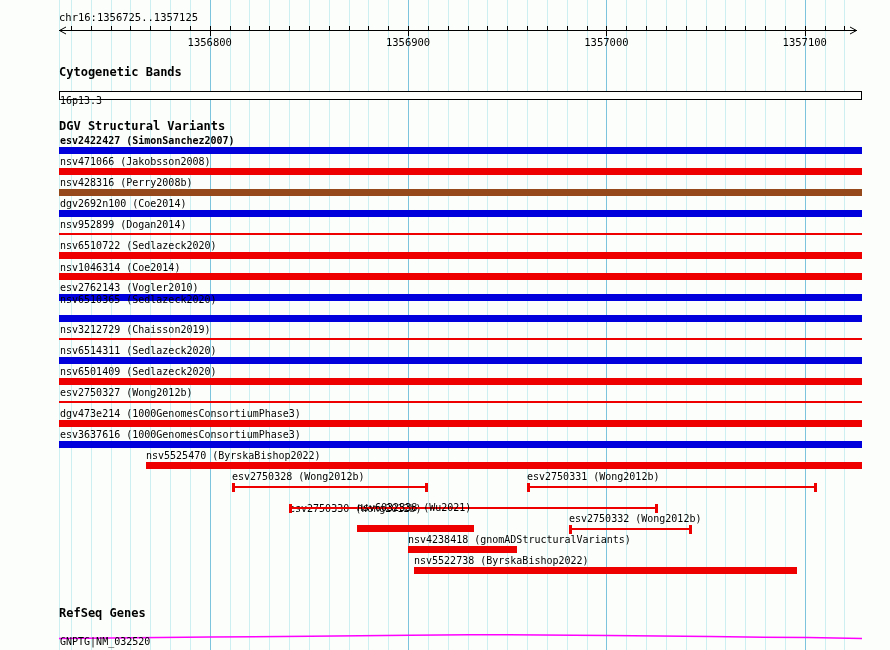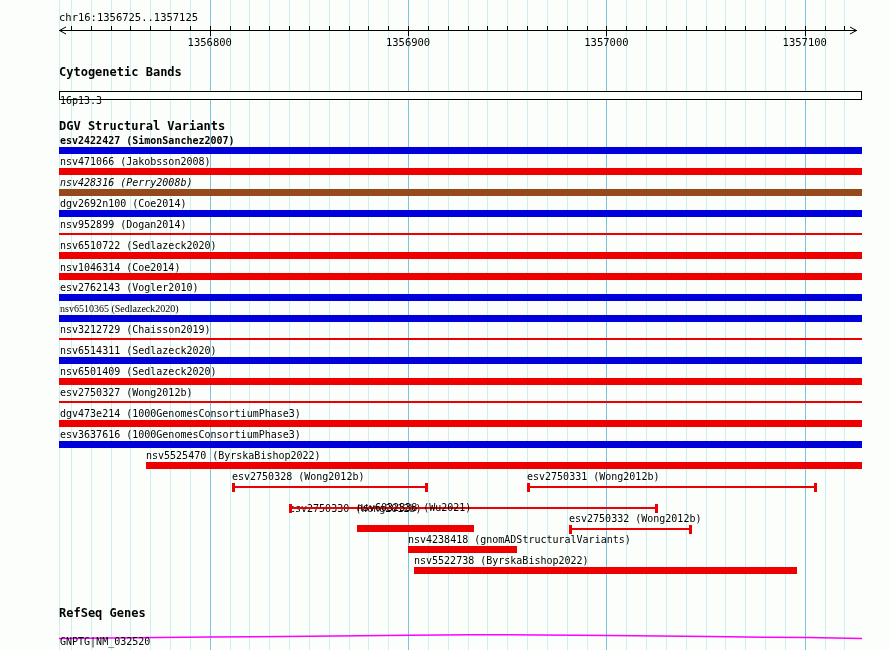--- a/index.html
+++ b/index.html
@@ -126,33 +126,33 @@
   <div class="abs section-title" style="left:59px;top:66px;">Cytogenetic Bands</div>
   <div class="abs small-label" style="left:60px;top:79px;">16p13.3</div>
 
   <div class="abs section-title" style="left:59px;top:120px;">DGV Structural Variants</div>
 
   <div id="tracks">
       <div class="vlabel" style="left: 60px; top: 135px; font-weight: bold;">esv2422427 (SimonSanchez2007)</div>
       <div class="vbar" style="left: 59.0167px; top: 147px; width: 802.983px; height: 7px; background: rgb(0, 0, 221);"></div>
       <div class="vlabel" style="left: 60px; top: 156px;">nsv471066 (Jakobsson2008)</div>
       <div class="vbar" style="left: 59.0167px; top: 168px; width: 802.983px; height: 7px; background: rgb(238, 0, 0);"></div>
-      <div class="vlabel" style="left: 60px; top: 177px; font-style: italic;">nsv428316 (Perry2008b)</div>
+      <div class="vlabel" style="left: 60px; top: 177px;">nsv428316 (Perry2008b)</div>
       <div class="vbar" style="left: 59.0167px; top: 189px; width: 802.983px; height: 7px; background: rgb(150, 74, 28);"></div>
       <div class="vlabel" style="left: 60px; top: 198px;">dgv2692n100 (Coe2014)</div>
       <div class="vbar" style="left: 59.0167px; top: 210px; width: 802.983px; height: 7px; background: rgb(0, 0, 221);"></div>
       <div class="vlabel" style="left: 60px; top: 219px;">nsv952899 (Dogan2014)</div>
       <div class="vbar" style="left: 59.0167px; top: 233px; width: 802.983px; height: 2px; background: rgb(238, 0, 0);"></div>
       <div class="vlabel" style="left: 60px; top: 240px;">nsv6510722 (Sedlazeck2020)</div>
       <div class="vbar" style="left: 59.0167px; top: 252px; width: 802.983px; height: 7px; background: rgb(238, 0, 0);"></div>
       <div class="vlabel" style="left: 60px; top: 262px;">nsv1046314 (Coe2014)</div>
       <div class="vbar" style="left: 59.0167px; top: 273px; width: 802.983px; height: 7px; background: rgb(238, 0, 0);"></div>
       <div class="vlabel" style="left: 60px; top: 282px;">esv2762143 (Vogler2010)</div>
       <div class="vbar" style="left: 59.0167px; top: 294px; width: 802.983px; height: 7px; background: rgb(0, 0, 221);"></div>
-      <div class="vlabel" style="left: 60px; top: 303px; font-family: Liberation Serif, serif;">nsv6510365 (Sedlazeck2020)</div>
+      <div class="vlabel" style="left: 60px; top: 294px;">nsv6510365 (Sedlazeck2020)</div>
       <div class="vbar" style="left: 59.0167px; top: 315px; width: 802.983px; height: 7px; background: rgb(0, 0, 221);"></div>
       <div class="vlabel" style="left: 60px; top: 324px;">nsv3212729 (Chaisson2019)</div>
       <div class="vbar" style="left: 59.0167px; top: 338px; width: 802.983px; height: 2px; background: rgb(238, 0, 0);"></div>
       <div class="vlabel" style="left: 60px; top: 345px;">nsv6514311 (Sedlazeck2020)</div>
       <div class="vbar" style="left: 59.0167px; top: 357px; width: 802.983px; height: 7px; background: rgb(0, 0, 221);"></div>
       <div class="vlabel" style="left: 60px; top: 366px;">nsv6501409 (Sedlazeck2020)</div>
       <div class="vbar" style="left: 59.0167px; top: 378px; width: 802.983px; height: 7px; background: rgb(238, 0, 0);"></div>
       <div class="vlabel" style="left: 60px; top: 387px;">esv2750327 (Wong2012b)</div>
       <div class="vbar" style="left: 59.0167px; top: 401px; width: 802.983px; height: 2px; background: rgb(238, 0, 0);"></div>
       <div class="vlabel" style="left: 60px; top: 408px;">dgv473e214 (1000GenomesConsortiumPhase3)</div>

